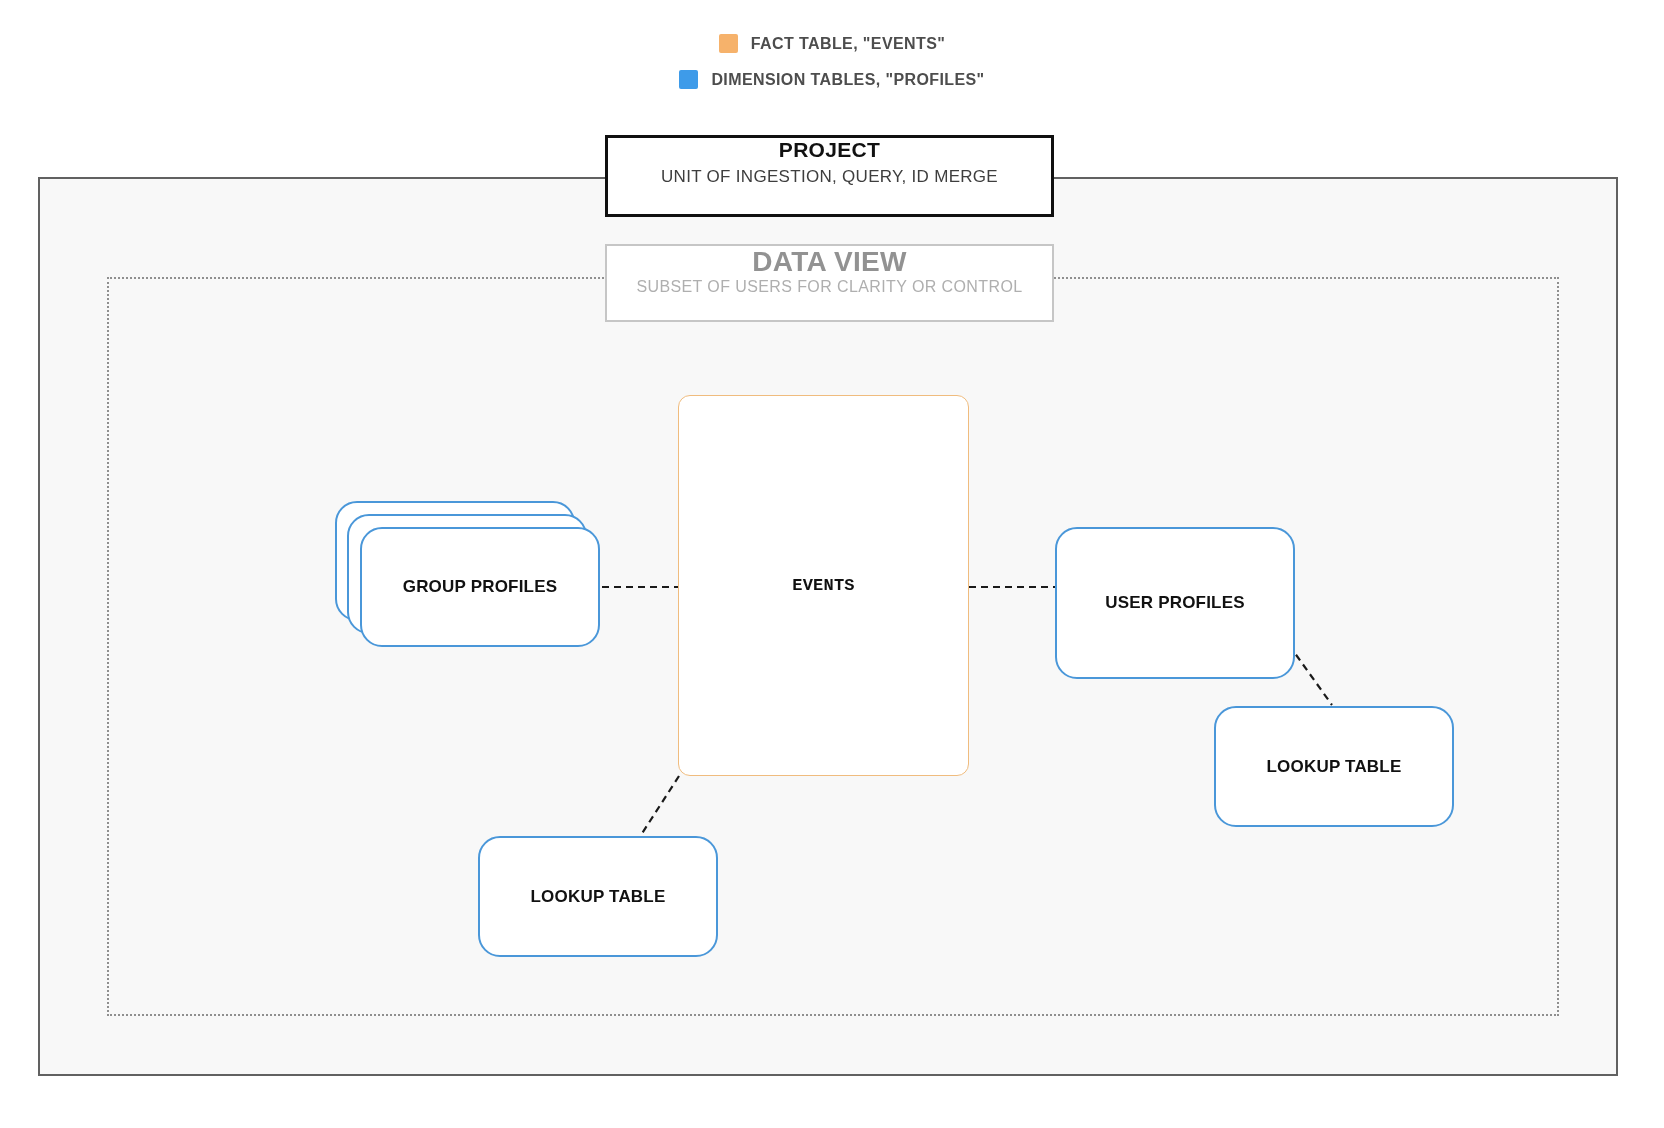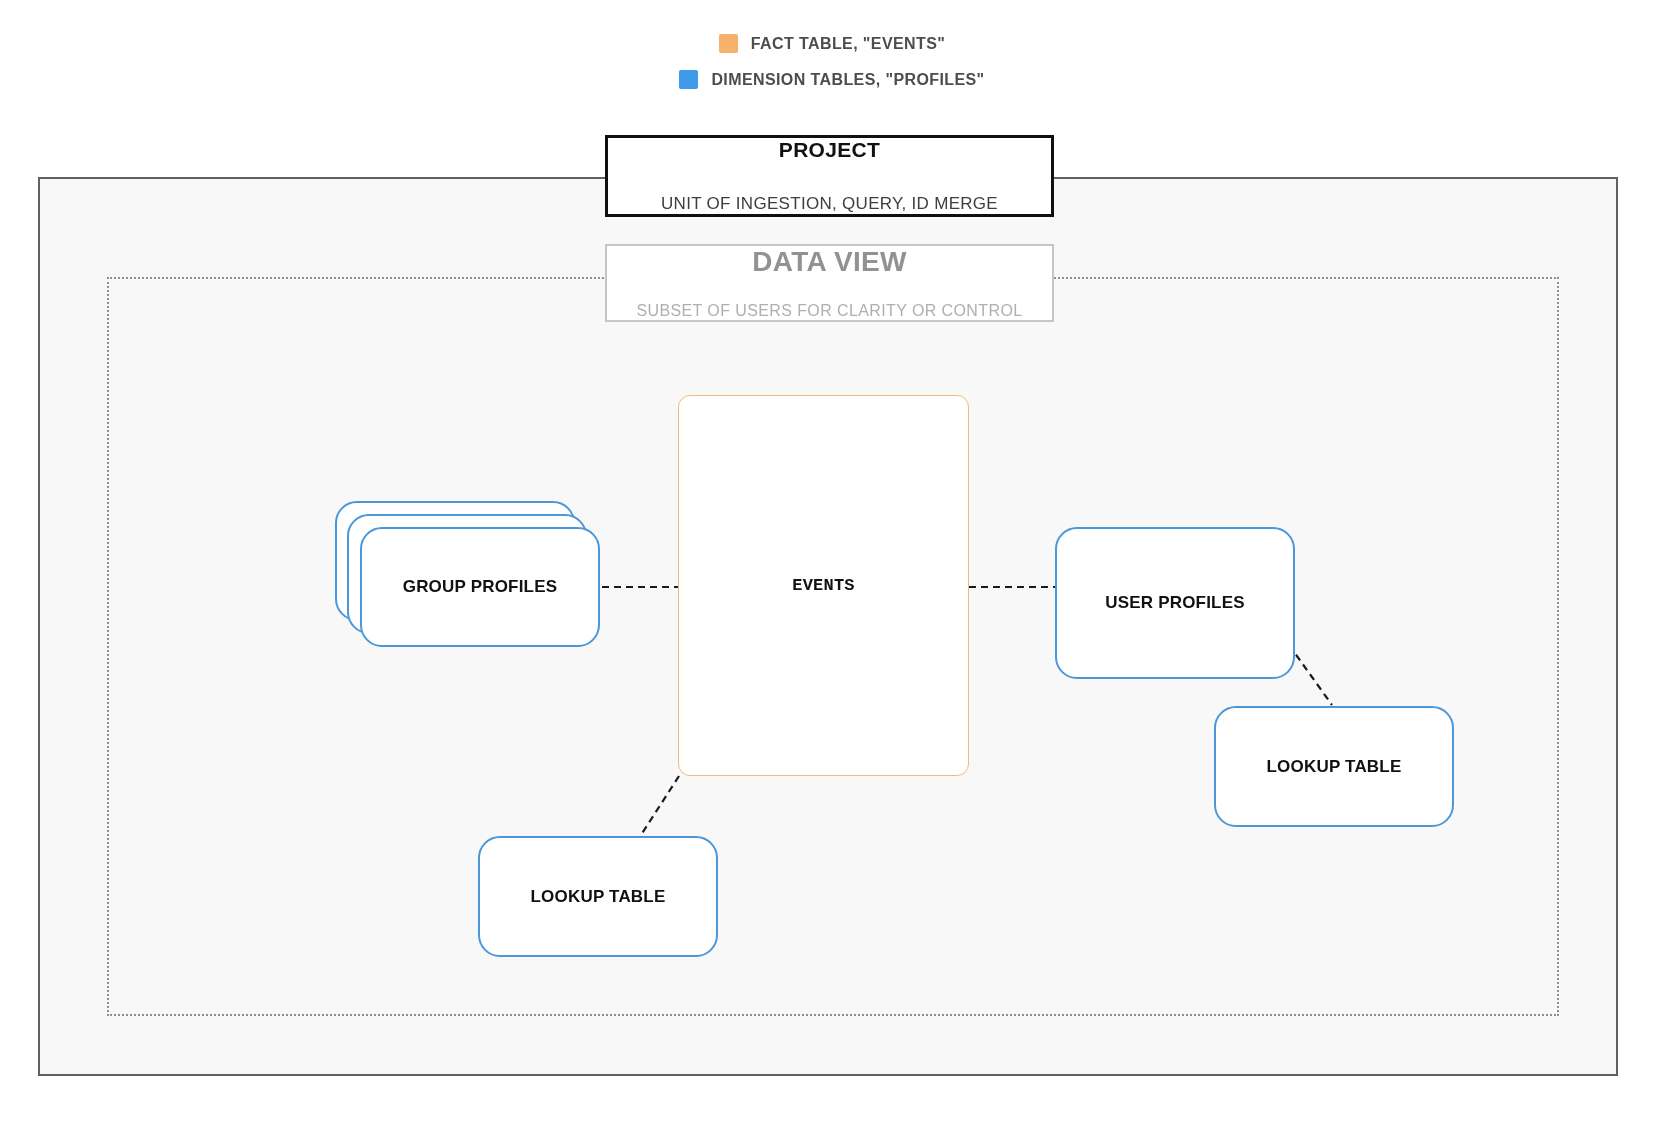--- a/index.html
+++ b/index.html
@@ -35,33 +35,33 @@
   }
   .dataview-container {
     position: absolute; left: 107px; top: 277px; width: 1452px; height: 739px;
     border: 2px dotted var(--color-dotted-border);
     z-index: 1;
   }
 
   
   .header-box {
     position: absolute; left: 605px; width: 449px;
-    display: flex; flex-direction: column; align-items: center; justify-content: space-between;
+    display: flex; flex-direction: column; align-items: center; justify-content: flex-start;
     background: #ffffff; z-index: 4; text-align: center;
   }
   .project-box {
     top: 135px; height: 82px;
     border: 3px solid var(--color-project-border);
   }
   .dataview-box {
     top: 244px; height: 78px;
     border: 2px solid var(--color-data-view-border);
   }
   .project-box .box-title { font-size: 21px; font-weight: bold; color: #111111; letter-spacing: 0.3px; }
-  .project-box .box-subtitle { margin-top: 12px; font-size: 17px; color: var(--color-subtitle-text); letter-spacing: 0.3px; }
+  .project-box .box-subtitle { margin-top: 5px; font-size: 17px; color: var(--color-subtitle-text); letter-spacing: 0.3px; }
   .dataview-box .box-title { font-size: 28px; font-weight: bold; color: var(--color-muted-text); letter-spacing: 0.3px; }
   .dataview-box .box-subtitle { font-size: 16px; color: var(--color-muted-subtext); letter-spacing: 0.4px; }
 
   
   .node {
     position: absolute;
     background: #ffffff;
     border: 2px solid var(--color-dimension-border);
     border-radius: 22px;
     display: flex; align-items: center; justify-content: center;

